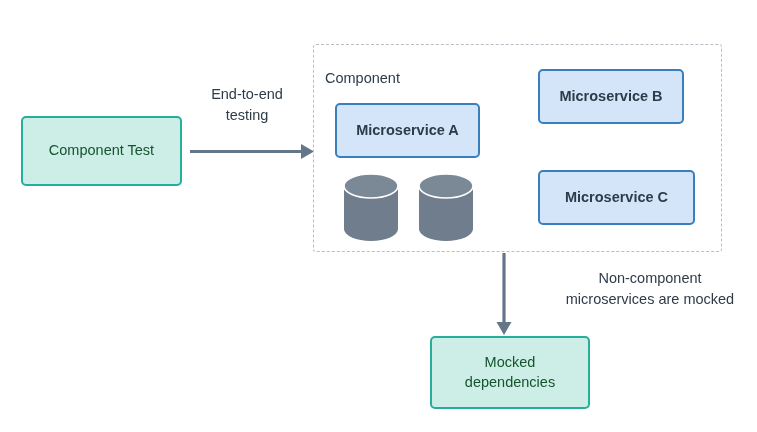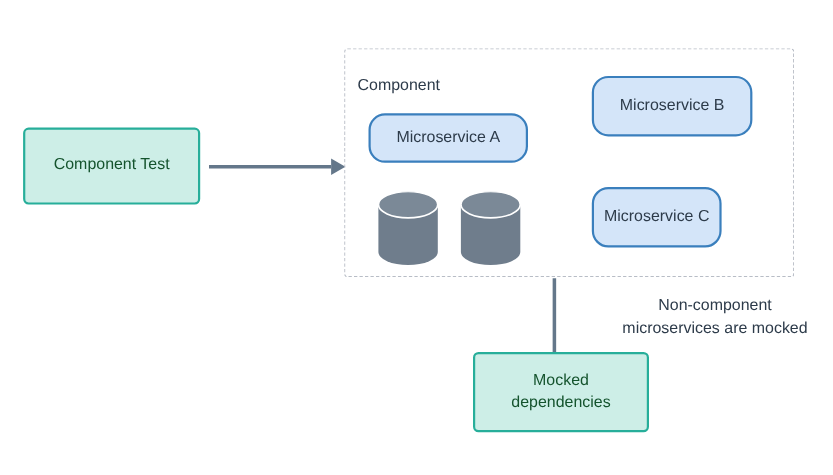--- a/index.html
+++ b/index.html
@@ -32,23 +32,24 @@
     background: #cdeee7;
     border: 2px solid #27ae9a;
     border-radius: 5px;
     font-size: 14.5px;
     color: #14532d;
   }
   
   .box-blue {
     background: #d4e5f9;
     border: 2px solid #3a7fbd;
-    border-radius: 15px;
+    border-radius: 5px;
     font-size: 14.5px;
     color: #2d3b4a;
+    font-weight: bold;
   }
   
   .component-group {
     position: absolute;
     box-sizing: border-box;
     border: 1.6px dashed #b8bdc6;
     border-radius: 3px;
     background: transparent;
   }
   .group-label {
@@ -79,39 +80,41 @@
 </style>
 </head>
 <body>
 
 <div id="canvas">
 
   <div class="node box-teal" style="left:21px; top:116px; width:161px; height:70px;">
     <span>Component Test</span>
   </div>
 
+  <div class="annotation" style="left:188px; top:84px; width:118px;">End-to-end
+testing</div>
 
   <svg class="arrow-svg" style="left:188px; top:140px;" width="130" height="24">
     <line x1="2" y1="11.5" x2="113" y2="11.5" stroke="#64778a" stroke-width="3.2"></line>
     <polygon points="113,4 126,11.5 113,19" fill="#64778a"></polygon>
   </svg>
 
   <div class="group-label" style="left:325px; top:26px;">Component</div>
 
   <div class="component-group" style="left:313px; top:44px; width:409px; height:208px;"></div>
 
-  <div class="node box-blue" style="left:335px; top:103px; width:145px; height:45px;">
+  <div class="node box-blue" style="left:335px; top:103px; width:145px; height:55px;">
     <span>Microservice A</span>
   </div>
 
   <div class="node box-blue" style="left:538px; top:69px; width:146px; height:55px;">
     <span>Microservice B</span>
   </div>
 
-  <div class="node box-blue" style="left:538px; top:170px; width:118px; height:55px;">
+  <div class="node box-blue" style="left:538px; top:170px; width:157px; height:55px;">
     <span>Microservice C</span>
   </div>
 
   <svg class="cylinder" style="left:343px; top:174px;" width="56" height="70">
     <path d="M1,12 L1,55 A27,12 0 0 0 55,55 L55,12 Z" fill="#6f7d8c"></path>
     <ellipse cx="28" cy="12" rx="27" ry="12" fill="#7b8997"></ellipse>
     <ellipse cx="28" cy="12" rx="27" ry="12" fill="none" stroke="#ffffff" stroke-width="1.6"></ellipse>
   </svg>
 
   <svg class="cylinder" style="left:418px; top:174px;" width="56" height="70">
@@ -121,18 +124,18 @@
   </svg>
 
   <svg class="arrow-svg" style="left:492px; top:252px;" width="24" height="86">
     <line x1="12" y1="1" x2="12" y2="70" stroke="#64778a" stroke-width="3.2"></line>
     <polygon points="4.5,70 19.5,70 12,83" fill="#64778a"></polygon>
   </svg>
 
   <div class="annotation" style="left:526px; top:268px; width:248px; text-align:center;">Non-component
 microservices are mocked</div>
 
-  <div class="node box-teal" style="left:430px; top:320px; width:160px; height:73px;">
+  <div class="node box-teal" style="left:430px; top:336px; width:160px; height:73px;">
     <span style="white-space: pre-line;">Mocked
 dependencies</span>
   </div>
 
 </div>
 
 </body></html>

